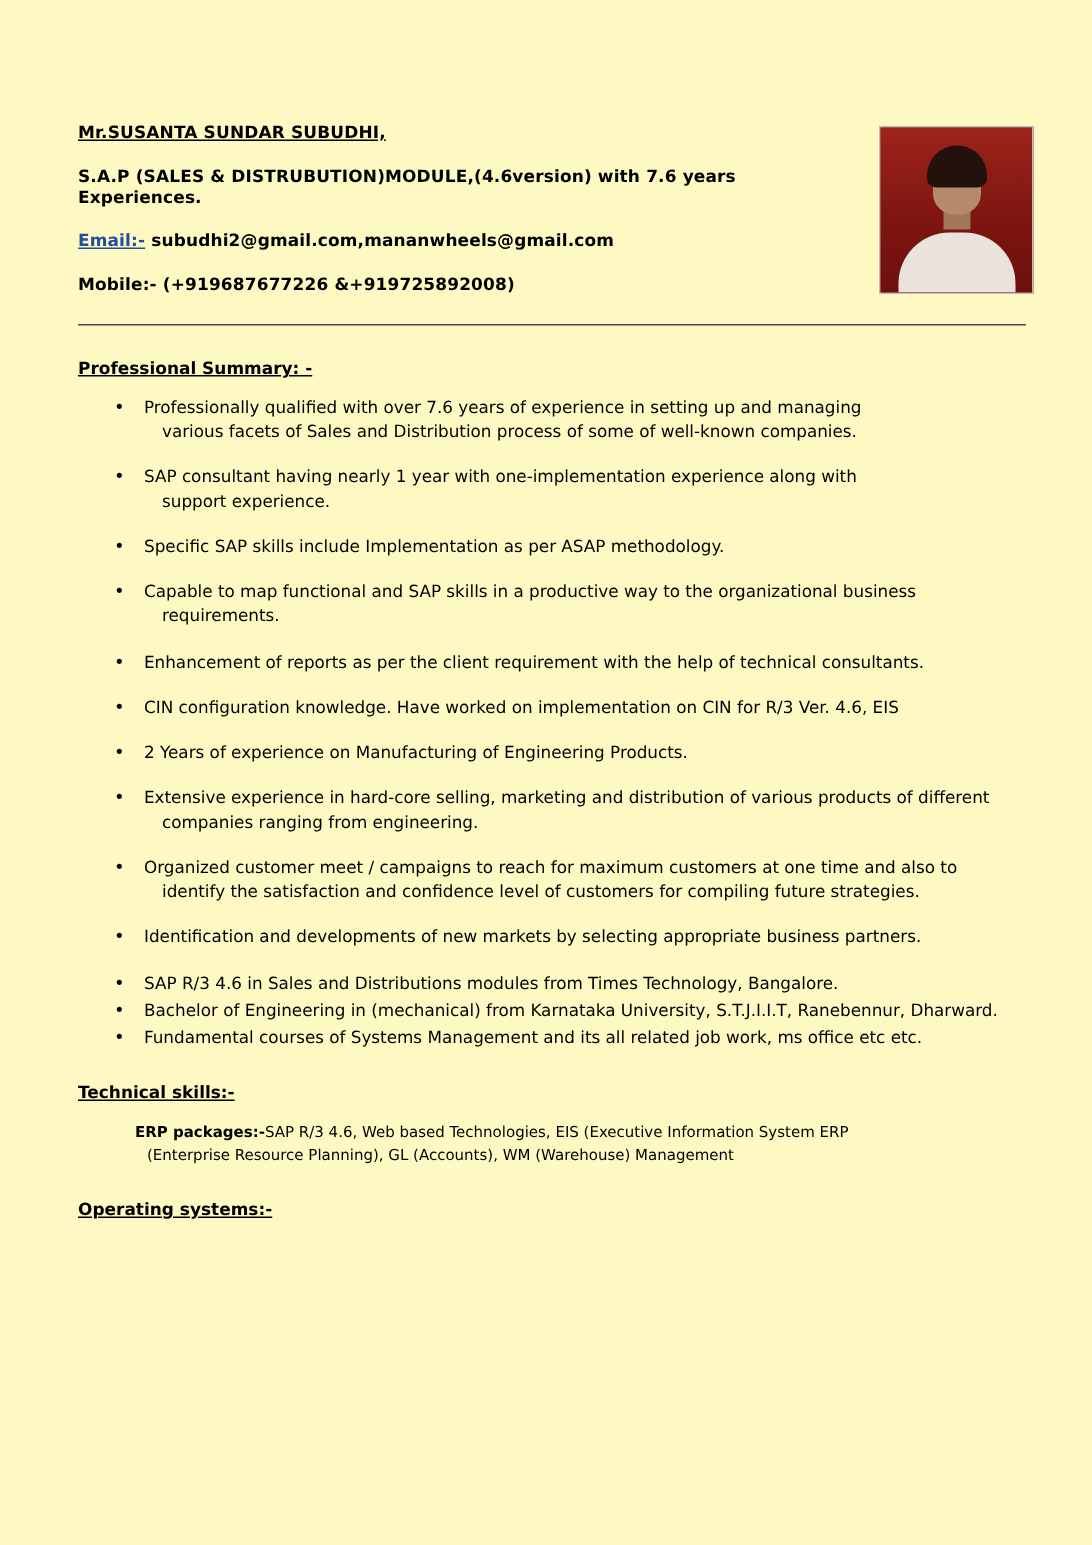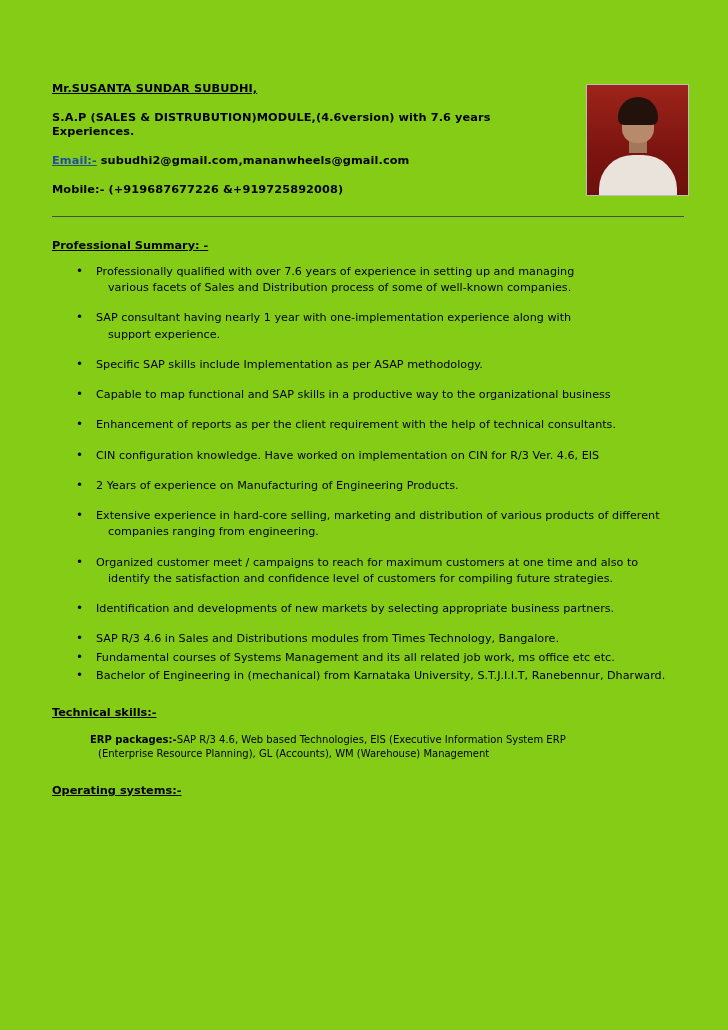--- a/index.html
+++ b/index.html
@@ -17,21 +17,21 @@
     background: #ffffff;
     overflow: hidden;
     box-sizing: border-box;
   }
   .sheet {
     position: absolute;
     left: 0;
     top: 0;
     width: 728px;
     height: 1030px;
-    background: #84cc16;
+    background: #fef9c3;
   }
   .content {
     position: absolute;
     left: 52px;
     top: 82px;
     width: 632px;
   }
 
   
   .header {
@@ -216,20 +216,21 @@
         </li>
         <li>
           <span class="b">SAP consultant having nearly 1 year with one-implementation experience along with</span>
           <span class="b ind">support experience.</span>
         </li>
         <li>
           <span>Specific SAP skills include Implementation as per ASAP methodology.</span>
         </li>
         <li>
           <span>Capable to map functional and SAP skills in a productive way to the organizational business</span>
+          <span class="ind">requirements.</span>
         </li>
         <li>
           <span>Enhancement of reports as per the client requirement with the help of technical consultants.</span>
         </li>
         <li>
           <span class="b">CIN configuration knowledge</span><span>. Have worked on implementation on CIN for R/3 Ver. 4.6, EIS</span>
         </li>
         <li>
           <span>2 Years of experience on Manufacturing of Engineering Products.</span>
         </li>
@@ -244,24 +245,24 @@
         <li>
           <span>Identification and developments of new markets by selecting appropriate business partners.</span>
         </li>
       </ul>
 
       <ul class="bullets sp-sm">
         <li class="tight">
           <span>SAP R/3 4.6 in Sales and Distributions modules from Times Technology, Bangalore.</span>
         </li>
         <li class="tight">
+          <span>Bachelor of Engineering in (mechanical) from Karnataka University, S.T.J.I.I.T, Ranebennur, Dharward.</span>
+        </li>
+        <li class="tight">
           <span>Fundamental courses of Systems Management and its all related job work, ms office etc etc.</span>
-        </li>
-        <li class="tight">
-          <span>Bachelor of Engineering in (mechanical) from Karnataka University, S.T.J.I.I.T, Ranebennur, Dharward.</span>
         </li>
       </ul>
 
       <div class="section-title">Technical skills:-</div>
       <div class="para">
         <span class="b">ERP packages:-</span><span>SAP R/3 4.6, Web based Technologies, EIS (Executive Information System ERP</span>
         <span class="ind">(Enterprise Resource Planning), GL (Accounts), WM (Warehouse) Management</span>
       </div>
 
       <div class="section-title">Operating systems:-</div>

